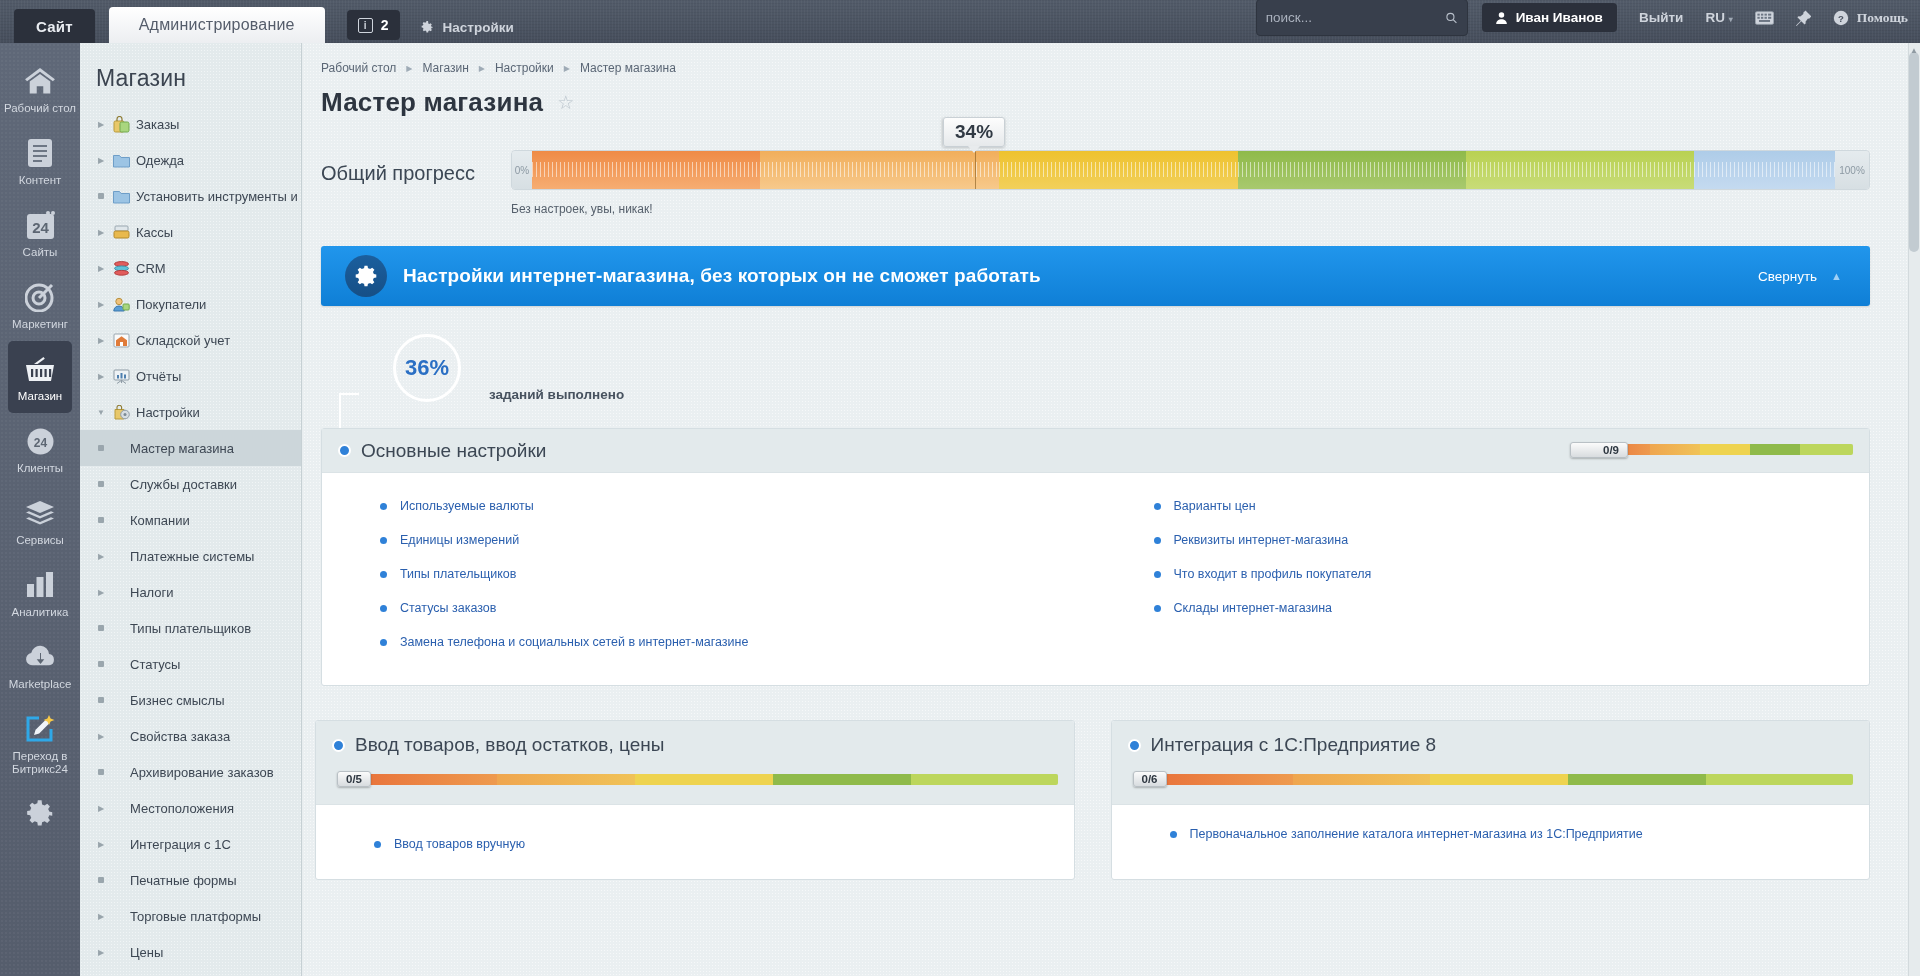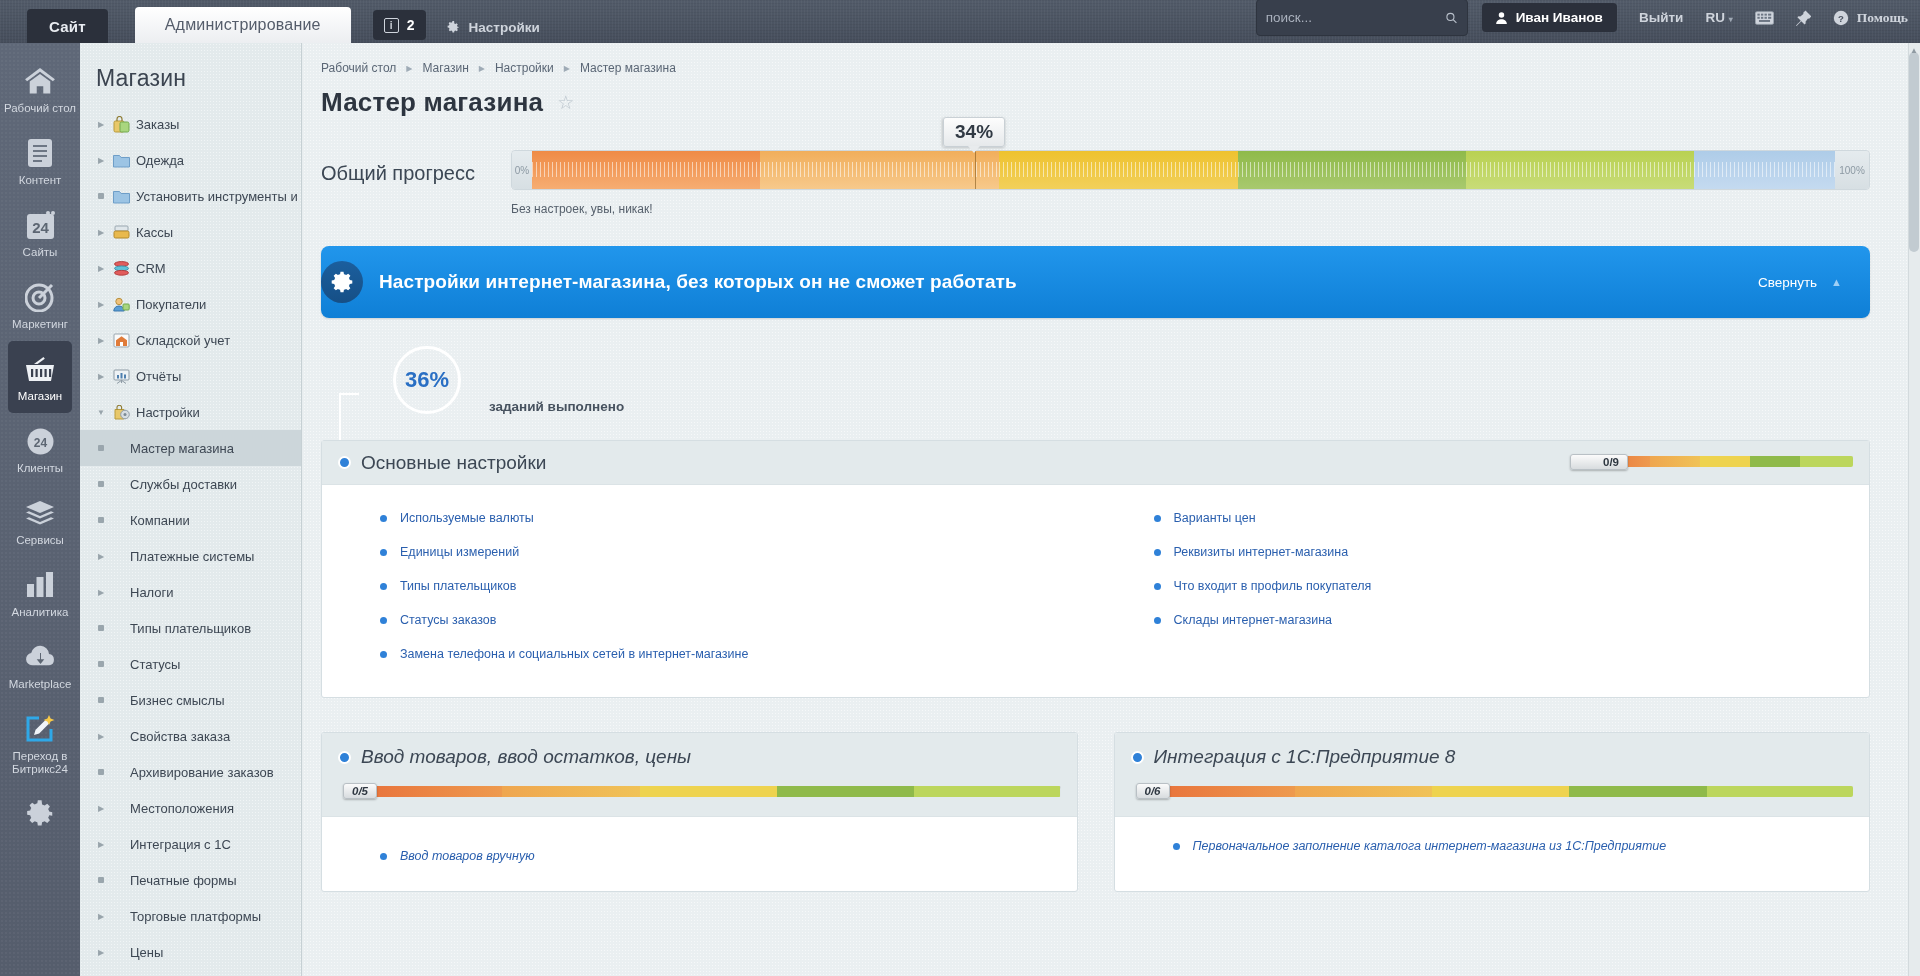--- a/index.html
+++ b/index.html
@@ -14,21 +14,21 @@
   #topbar{
     position:absolute; left:0; top:0; width:1920px; height:43px;
     background:#4a5260;
     background-image:
       repeating-linear-gradient(90deg, rgba(255,255,255,.035) 0 1px, rgba(0,0,0,0) 1px 3px),
       repeating-linear-gradient(0deg, rgba(0,0,0,.05) 0 1px, rgba(0,0,0,0) 1px 3px),
       linear-gradient(#525b69,#464e5c);
     display:flex; align-items:flex-end; z-index:50;
   }
   .tab{
-    height:34px; margin-left:27px; padding:0 22px; border-radius:4px 4px 0 0;
+    height:34px; margin-left:14px; padding:0 22px; border-radius:4px 4px 0 0;
     display:flex; align-items:center; font-size:15px; font-weight:bold;
     cursor:pointer; letter-spacing:.2px;
   }
   .tab.dark{ background:#2b303b; color:#e9ecf1; }
   .tab.light{
     background:linear-gradient(#ffffff,#eceef1); color:#555d6b; height:36px;
     padding:0 30px; font-size:16px; font-weight:normal;
   }
   .tb-counter{
     margin-left:22px; height:30px; background:#2b303b; border-radius:4px;
@@ -152,23 +152,23 @@
   }
   .bubble:after{
     content:""; position:absolute; left:50%; bottom:-7px; margin-left:-6px;
     border-left:6px solid transparent; border-right:6px solid transparent;
     border-top:7px solid #e8ebed;
   }
   #nosettings{ font-size:12px; color:#56606c; margin:12px 0 0 208px; }
 
   
   #banner{
-    position:relative; margin:30px 38px 0 18px; height:72px; border-radius:8px;
+    position:relative; margin:30px 38px 0 18px; height:60px; border-radius:3px;
     background:linear-gradient(#2196ec,#0f7fd6);
-    display:flex; align-items:center; color:#fff;
+    display:flex; align-items:center; padding-left:24px; color:#fff;
     box-shadow:0 1px 2px rgba(0,0,0,.12);
   }
   #banner .gear-badge{
     width:42px;height:42px;border-radius:50%;background:linear-gradient(#1b5f9e,#164f86);
     display:flex;align-items:center;justify-content:center;flex:0 0 42px;
   }
   #banner h3{ font-size:19px; font-weight:bold; margin-left:16px; letter-spacing:.1px;}
   #banner .collapse{
     margin-left:auto; margin-right:28px; display:flex; align-items:center; gap:14px;
     font-size:13.5px; cursor:pointer;
@@ -747,21 +747,21 @@
             <a>Что входит в профиль покупателя</a>
           </div>
         <div class="lrow">
             <span class="ld"></span>
             <a>Склады интернет-магазина</a>
           </div>
       </div>
     </div>
   </div>
 
-  <div style="display:flex; gap:36px; margin:34px 38px 0 18px;font-style:italic;">
+  <div style="display:flex; gap:36px; margin:34px 38px 0 12px;">
 
     <div class="panel" style="flex:1; height:160px; overflow:hidden;">
       <div class="panel-head" style="height:84px; display:block; padding:13px 16px 0;">
         <div style="display:flex;align-items:center;">
           <span class="bdot"></span>
           <span class="ptxt">Ввод товаров, ввод остатков, цены</span>
         </div>
         <div style="position:relative; margin-top:18px;">
           <div class="minibar" style="margin-left:18px;">
             <i style="background:linear-gradient(90deg,#e8703a,#ee9a4e);flex:1.6;"></i>

